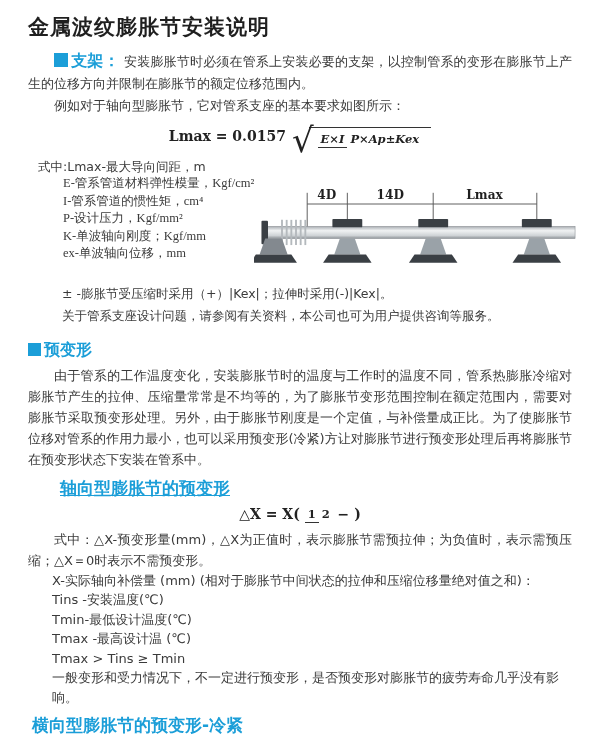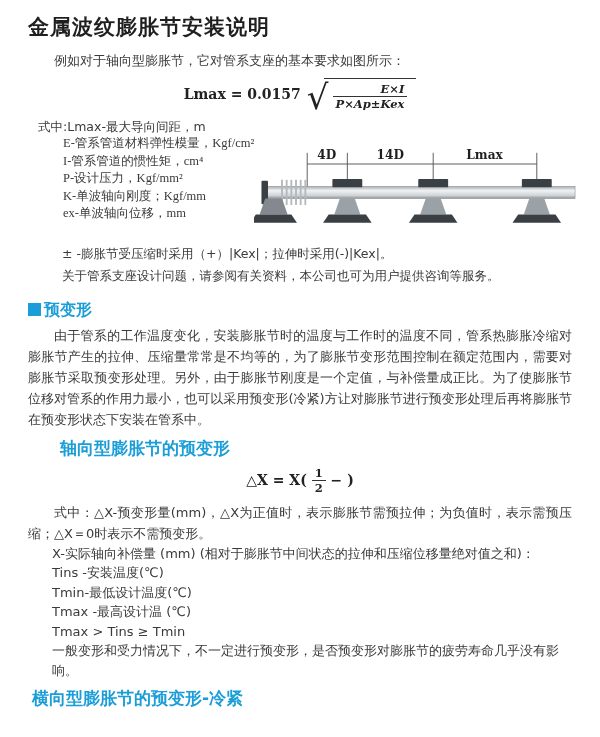--- a/index.html
+++ b/index.html
@@ -20,30 +20,30 @@
   .justify{text-align:justify;}
   
   .marker{
     display:inline-block;width:14px;height:14px;background:#1b9ed8;
     vertical-align:-1px;margin-right:3px;
   }
   .marker.small{width:13px;height:13px;}
   .sec-label{color:#1b9ed8;font-size:16px;font-weight:bold;}
   .h2{font-size:16px;font-weight:bold;color:#1b9ed8;margin:12px 0 4px 0;line-height:22px;}
   .h3{font-size:17px;font-weight:bold;color:#1b9ed8;line-height:24px;margin:6px 0 4px 0;}
-  .h3.axial{margin-left:32px;}
+  .h3.axial{margin-left:32px;text-decoration:underline;}
   .h3.lateral{margin-left:4px;}
   
   .formula{
     text-align:center;font-family:"DejaVu Serif","Liberation Serif",serif;
     font-weight:bold;color:#222;font-size:14px;margin:6px 0;
   }
   .frac{
-    display:inline-flex;flex-direction:column;vertical-align:middle;
-    text-align:right;font-size:11.5px;line-height:1.25;
+    display:inline-flex;flex-direction:row;vertical-align:middle;
+    text-align:left;font-size:11.5px;line-height:1.25;
   }
   .frac .num{border-bottom:1px solid #333;padding:0 3px;}
   .frac .den{padding:0 3px;}
   .frac.italic{font-style:italic;}
   .sqrt{display:inline-flex;align-items:center;margin-left:6px;vertical-align:middle;}
   .sqrt-rad{font-size:34px;font-weight:normal;line-height:0.85;margin-right:-5px;transform:translateY(3px);}
   .sqrt-body{border-top:1.5px solid #333;padding:3px 9px 0 9px;}
   
   .def-row{display:flex;margin-top:2px;}
   .def-col{flex:0 0 222px;}
@@ -57,20 +57,22 @@
   .axial-notes .sub-note{margin-left:24px;line-height:19.5px;}
   .pre-para{line-height:21px;}
 </style>
 </head>
 <body>
 
 <div class="content">
 
   <div class="doc-title">金属波纹膨胀节安装说明</div>
 
+  <p class="indent justify"><span class="marker"></span><span class="sec-label">支架：</span>
+    <span>安装膨胀节时必须在管系上安装必要的支架，以控制管系的变形在膨胀节上产生的位移方向并限制在膨胀节的额定位移范围内。</span></p>
 
   <p class="indent">例如对于轴向型膨胀节，它对管系支座的基本要求如图所示：</p>
 
   <div class="formula">
     <span>Lmax = 0.0157</span><span class="sqrt">
         <span class="sqrt-rad">√</span>
         <span class="sqrt-body"><span class="frac italic">
             <span class="num">E×I</span>
             <span class="den">P×Ap±Kex</span>
           </span></span>

